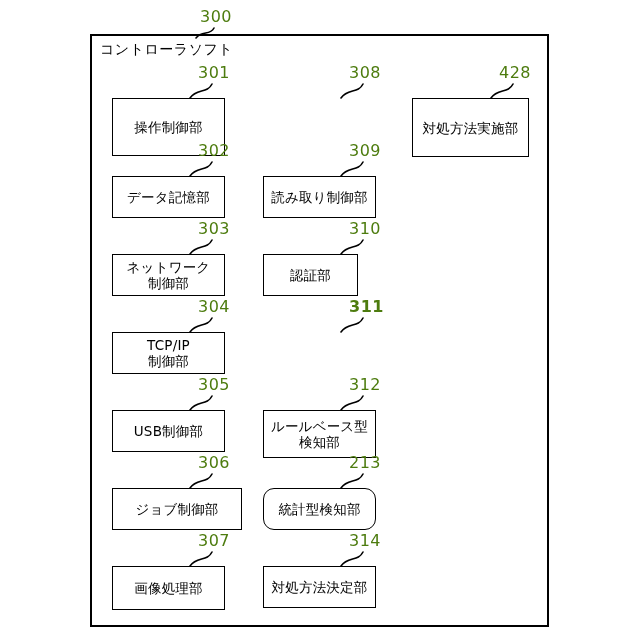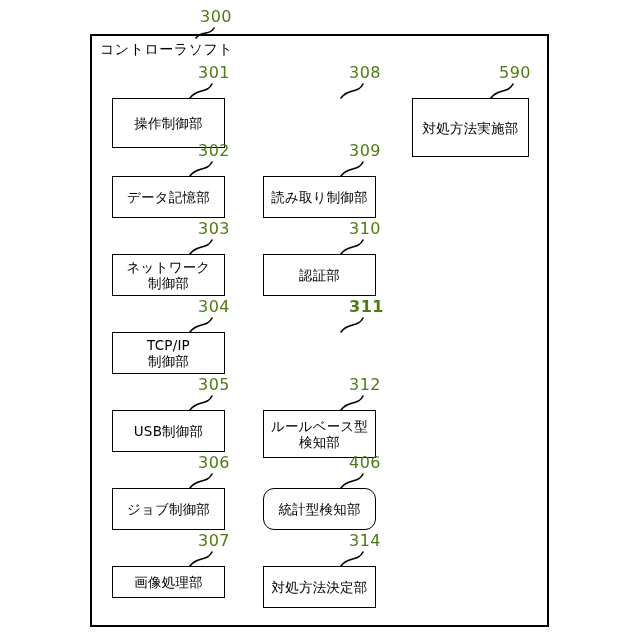--- a/index.html
+++ b/index.html
@@ -100,21 +100,21 @@
       <path d="M 363 318 C 358 328, 348 322, 341 332"></path>
       <path d="M 363 396 C 358 406, 348 400, 341 410"></path>
       <path d="M 363 474 C 358 484, 348 478, 341 488"></path>
       <path d="M 363 552 C 358 562, 348 556, 341 566"></path>
 
       <path d="M 513 84 C 508 94, 498 88, 491 98"></path>
     </g>
   </svg>
 
   <div class="ref-num" style="left:198px; top:64px;">301</div>
-  <div class="box" style="left:112px; top:98px; width:113px; height:50px;">
+  <div class="box" style="left:112px; top:98px; width:113px; height:58px;">
     <span class="box-label">操作制御部</span>
   </div>
 
   <div class="ref-num" style="left:198px; top:142px;">302</div>
   <div class="box" style="left:112px; top:176px; width:113px; height:42px;">
     <span class="box-label">データ記憶部</span>
   </div>
 
   <div class="ref-num" style="left:198px; top:220px;">303</div>
   <div class="box" style="left:112px; top:254px; width:113px; height:42px;">
@@ -127,59 +127,59 @@
     <span class="box-label">TCP/IP
 制御部</span>
   </div>
 
   <div class="ref-num" style="left:198px; top:376px;">305</div>
   <div class="box" style="left:112px; top:410px; width:113px; height:42px;">
     <span class="box-label">USB制御部</span>
   </div>
 
   <div class="ref-num" style="left:198px; top:454px;">306</div>
-  <div class="box" style="left:112px; top:488px; width:113px; height:42px;">
+  <div class="box" style="left:112px; top:488px; width:130px; height:42px;">
     <span class="box-label">ジョブ制御部</span>
   </div>
 
   <div class="ref-num" style="left:198px; top:532px;">307</div>
-  <div class="box" style="left:112px; top:566px; width:113px; height:32px;">
+  <div class="box" style="left:112px; top:566px; width:113px; height:44px;">
     <span class="box-label">画像処理部</span>
   </div>
 
   <div class="ref-num" style="left:349px; top:64px;">308</div>
 
   <div class="ref-num" style="left:349px; top:142px;">309</div>
   <div class="box" style="left:263px; top:176px; width:113px; height:42px;">
     <span class="box-label">読み取り制御部</span>
   </div>
 
   <div class="ref-num" style="left:349px; top:220px;">310</div>
-  <div class="box" style="left:263px; top:254px; width:113px; height:42px;">
+  <div class="box" style="left:263px; top:254px; width:95px; height:42px;">
     <span class="box-label">認証部</span>
   </div>
 
   <div class="ref-num" style="left:349px; top:298px;font-weight:bold;">311</div>
 
   <div class="ref-num" style="left:349px; top:376px;">312</div>
   <div class="box" style="left:263px; top:410px; width:113px; height:48px;">
     <span class="box-label">ルールベース型
 検知部</span>
   </div>
 
-  <div class="ref-num" style="left:349px; top:454px;">406</div>
+  <div class="ref-num" style="left:349px; top:454px;">213</div>
   <div class="box" style="left:263px; top:488px; width:113px; height:42px;border-radius:11px;">
     <span class="box-label">統計型検知部</span>
   </div>
 
   <div class="ref-num" style="left:349px; top:532px;">314</div>
   <div class="box" style="left:263px; top:566px; width:113px; height:42px;">
     <span class="box-label">対処方法決定部</span>
   </div>
 
-  <div class="ref-num" style="left:499px; top:64px;">590</div>
+  <div class="ref-num" style="left:499px; top:64px;">428</div>
   <div class="box" style="left:412px; top:98px; width:117px; height:59px;">
     <span class="box-label">対処方法実施部</span>
   </div>
 
   <div class="ref-num" style="left:200px; top:8px;">300</div>
 
 </div>
 
 </body></html>

